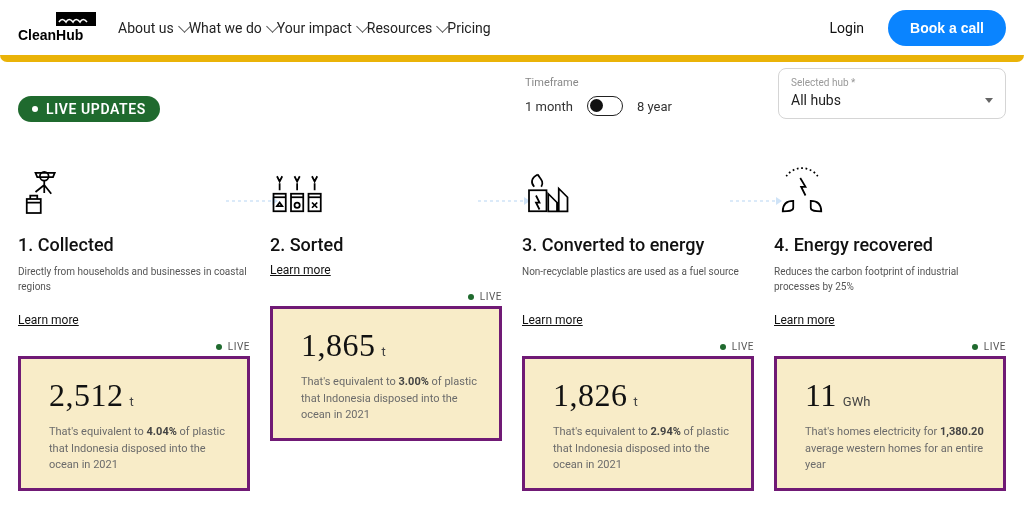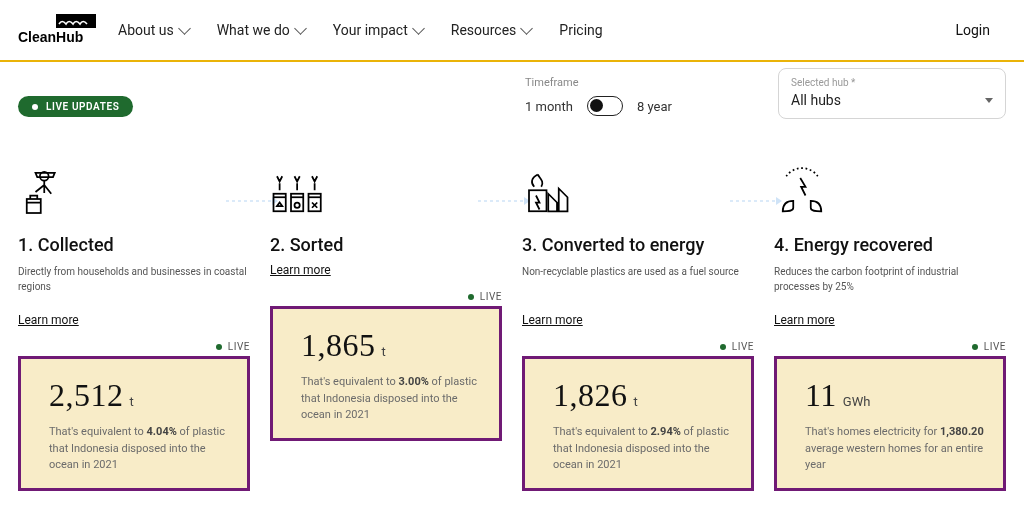--- a/index.html
+++ b/index.html
@@ -1,28 +1,28 @@
 <!DOCTYPE html>
 <html><head>
 <meta charset="utf-8">
 <style>
   * { box-sizing: border-box; margin: 0; padding: 0; }
   body { font-family: -apple-system, BlinkMacSystemFont, "Segoe UI", Roboto, Helvetica, Arial, sans-serif; background:#fff; color:#111; width:1024px; }
-  header { display:flex; align-items:center; padding:0 18px; height:62px; border-bottom:2px solid #eab308; }
+  header { display:flex; align-items:center; padding:0 18px; height:62px; border-bottom:7px solid #eab308;border-radius:7px; }
   .logo { display:flex; flex-direction:column; align-items:flex-start; margin-right:20px; }
   .logo svg { }
-  nav { display:flex; gap:28px; align-items:center; }
+  nav { display:flex; align-items:center; }
   .nav-item { display:flex; align-items:center; gap:6px; font-size:14px; color:#222; cursor:pointer; }
   .chev { width:9px; height:9px; border-right:1.6px solid #555; border-bottom:1.6px solid #555; transform:rotate(45deg); margin-top:-3px; }
   .spacer { flex:1; }
-  .login { font-size:14px; margin-right:16px; cursor:pointer; }
+  .login { font-size:14px; margin-right:24px; cursor:pointer; }
   .cta { background:#0a84ff; color:#fff; border:none; border-radius:999px; padding:10px 22px; font-size:14px; font-weight:600; cursor:pointer; }
 
   .controls { display:flex; align-items:flex-start; padding:18px 18px 0 18px; position:relative; height:70px; }
-  .badge { display:inline-flex; align-items:center; gap:8px; background:#1f6a2e; color:#fff; border-radius:999px; padding:5px 14px; font-size:10px; letter-spacing:.6px; font-weight:600; margin-top:16px;}
+  .badge { display:inline-flex; align-items:center; gap:8px; background:#1f6a2e; color:#fff; border-radius:999px; padding:5px 14px; font-size:14px; letter-spacing:.6px; font-weight:600; margin-top:16px;}
   .badge .dot { width:6px; height:6px; background:#fff; border-radius:50%; }
   .timeframe { position:absolute; left:525px; top:14px; display:flex; flex-direction:column; gap:7px; }
   .tf-label { font-size:11px; color:#888; }
   .tf-row { display:flex; align-items:center; gap:14px; font-size:13px; color:#333; }
   .toggle { width:36px; height:20px; border:1.6px solid #222; border-radius:999px; position:relative; background:#fff; cursor:pointer;}
   .toggle .knob { position:absolute; left:2px; top:1.5px; width:13px; height:13px; border-radius:50%; background:#111; }
   .hub { position:absolute; right:18px; top:6px; width:228px; border:1.5px solid #d5d5d5; border-radius:8px; padding:8px 12px 10px 12px; }
   .hub-label { font-size:10px; color:#999; }
   .hub-row { display:flex; justify-content:space-between; align-items:center; font-size:14px; color:#222; margin-top:4px;}
   .hub-caret { width:0;height:0;border-left:4px solid transparent;border-right:4px solid transparent;border-top:5px solid #666; }
@@ -72,20 +72,21 @@
     <div class="nav-item">
         <span>Resources</span>
         <span class="chev"></span>
       </div>
     <div class="nav-item">
         <span>Pricing</span>
       </div>
   </nav>
   <div class="spacer"></div>
   <div class="login">Login</div>
+  <button class="cta">Book a call</button>
 </header>
 
 <div class="controls">
   <div class="badge">
     <span class="dot"></span>
     <span>LIVE UPDATES</span>
   </div>
   <div class="timeframe">
     <div class="tf-label">Timeframe</div>
     <div class="tf-row">

